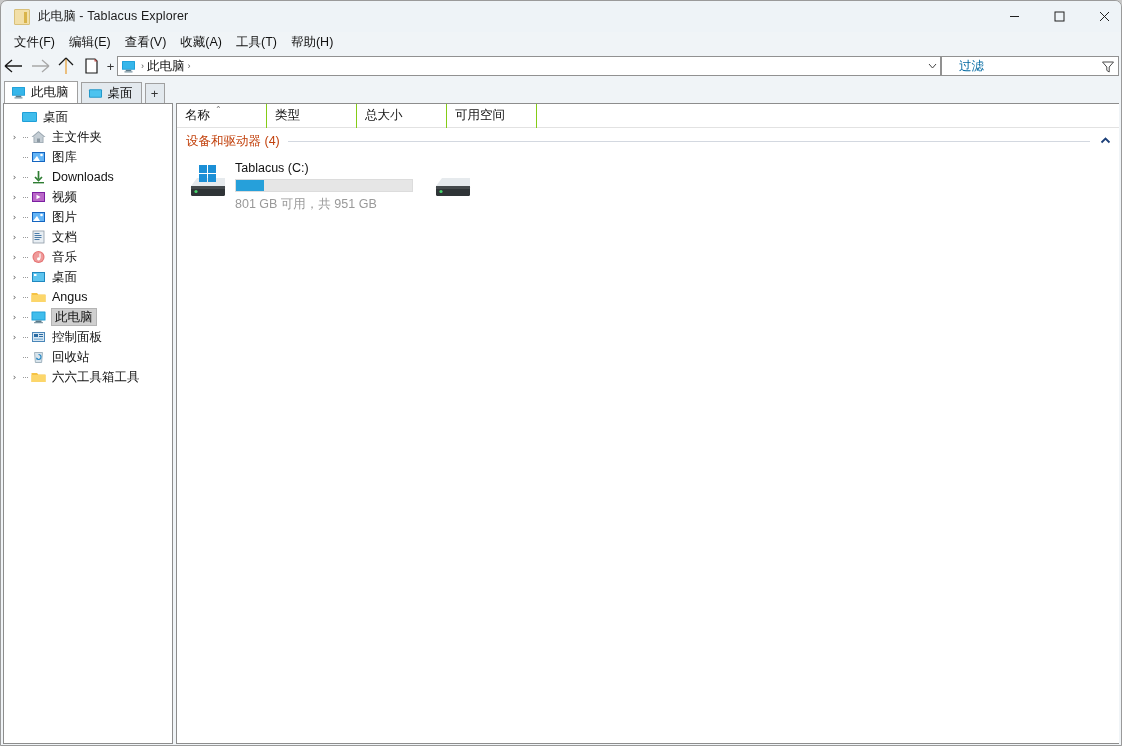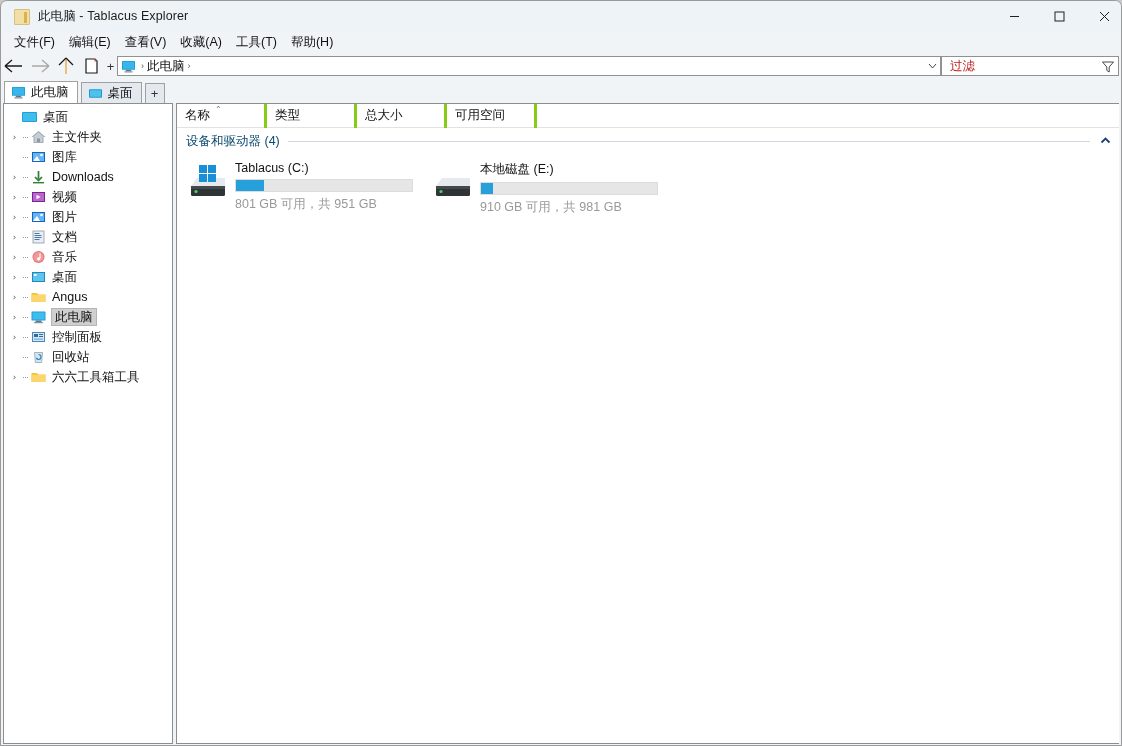--- a/index.html
+++ b/index.html
@@ -85,21 +85,21 @@
     position: absolute; right: 0; top: 0; width: 15px; height: 18px;
     display: flex; align-items: center; justify-content: center;
     color: #333; font-size: 9px;
   }
   .filterbox {
     width: 178px; height: 20px; background: #fff; border: 1px solid #919191;
     display: flex; align-items: center; margin-right: 4px; flex: none;
     position: relative;
   }
   .filter-ph {
-    font-size: 12.5px; color: #b91c1c; margin-left: 8px; white-space: nowrap;
+    font-size: 12.5px; color: #0369a1; margin-left: 17px; white-space: nowrap;
   }
   .filter-icon { position: absolute; right: 3px; top: 3px; }
 
   
   .tabbar {
     position: absolute; left: 0; top: 80px; width: 1122px; height: 22px;
     display: flex; align-items: flex-end; background: #f0f4f7;
   }
   .tab {
     height: 21px; display: flex; align-items: center; padding: 0 8px 0 6px;
@@ -148,31 +148,31 @@
     background: #fff; border: 1px solid #8d8d8d; border-right: none;
     overflow: hidden;
   }
   .colheader {
     height: 24px; display: flex; align-items: center;
     border-bottom: 1px solid #e2e2e2; position: relative; background: #fff;
   }
   .col {
     height: 24px; display: flex; align-items: center; position: relative;
     font-size: 12.5px; color: #111; padding-left: 8px;
-    border-right: 3px solid #84cc16;
+    border-right: 1px solid #84cc16;
   }
   .sortcaret {
     position: absolute; left: 38px; top: 1px; font-size: 8px; color: #777;
   }
 
   .group-header {
     height: 26px; display: flex; align-items: center; padding-left: 9px;
     position: relative;
   }
-  .group-title { font-size: 12.5px; color: #0c4a6e; white-space: nowrap; }
+  .group-title { font-size: 12.5px; color: #c2410c; white-space: nowrap; }
   .group-line {
     flex: 1; height: 1px; background: #d3d8e0; margin: 0 10px 0 8px;
   }
   .group-collapse { margin-right: 10px; color: #1b3f78; font-size: 9px; }
 
   .tiles {
     position: relative; padding: 0 0 0 8px;
     display: flex; flex-wrap: wrap; align-content: flex-start;
     width: 760px;
   }
@@ -558,27 +558,20 @@
 
       <div class="tile">
         <div class="tile-icon">
           <svg width="44" height="40" viewBox="0 0 44 40">
             <path d="M6 22 L12 14 L40 14 L40 22 Z" fill="#e6eaed"></path>
             <rect x="6" y="22" width="34" height="10" rx="1.5" fill="#2f3437"></rect>
             <rect x="6" y="22" width="34" height="3" fill="#44494c"></rect>
             <circle cx="11" cy="27.5" r="1.6" fill="#46d46a"></circle>
           </svg>
         </div>
-        <div class="tile-body">
-          <div class="tile-name">本地磁盘 (E:)</div>
-          <div class="bar-outer">
-            <div class="bar-fill" style="width: 7%;"></div>
-          </div>
-          <div class="tile-sub">910 GB 可用，共 981 GB</div>
-        </div>
       </div>
 
     </div>
   </div>
 
   <div class="scrollgap"></div>
 
 </div>
 
 </body></html>

